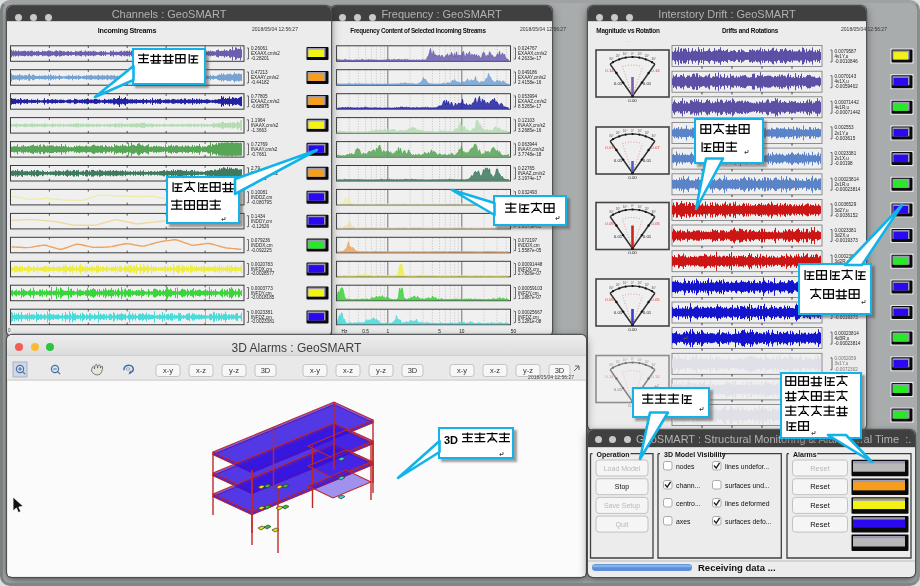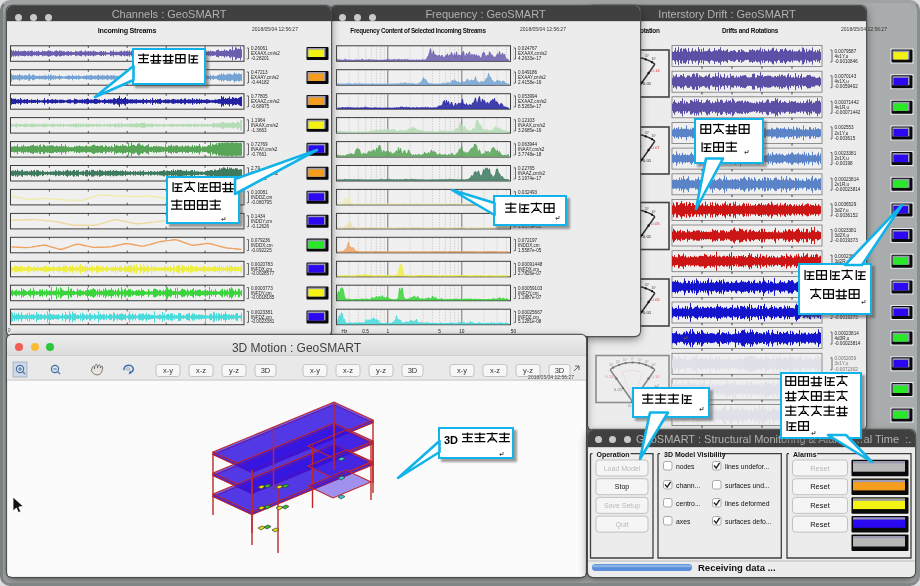--- a/index.html
+++ b/index.html
@@ -222,21 +222,21 @@
         <text x="244" y="317.3" font-size="4.6" fill="#222" text-anchor="start" font-weight="normal" font-family="Liberation Sans">-0.0023381</text>
         <g>
           <rect x="298.5" y="303.4" width="24" height="15" fill="#e8e8ef"></rect>
           <rect x="299.5" y="304.4" width="22" height="13" rx="1" fill="#0a0a0a"></rect>
           <rect x="300.5" y="305.4" width="18" height="9" fill="#9a9ab2"></rect>
           <rect x="301.5" y="307.1" width="15.5" height="7.4" fill="#2a08f0"></rect>
         </g>
         <text x="1" y="326" font-size="4.5" fill="#444" text-anchor="start" font-weight="normal" font-family="Liberation Sans">0</text>
       </svg>
 </div>
-<div class="win" style="left:328px;top:3px;width:309px;height:330px;z-index:9;">
+<div class="win" style="left:328px;top:3px;width:221px;height:330px;z-index:9;">
 <div class="tb">
         <div class="circ" style="left:8px"></div>
         <div class="circ" style="left:23px"></div>
         <div class="circ" style="left:38px"></div>
         <div class="wtitle">Frequency : GeoSMART</div>
       </div>
 <svg width="257" height="330" viewBox="0 0 257 330">
         <text x="87" y="27" font-size="6.3" fill="#111" text-anchor="middle" font-weight="bold" font-family="Liberation Sans" letter-spacing="-0.3">Frequency Content of Selected Incoming Streams</text>
         <text x="212" y="25" font-size="5" fill="#333" text-anchor="middle" font-weight="normal" font-family="Liberation Sans">2018/05/04 12:56:27</text>
         <text x="130" y="18" font-size="3.5" fill="#999" text-anchor="middle" font-weight="normal" font-family="Liberation Sans">. . .</text>
@@ -1023,21 +1023,21 @@
           <line x1="44.5" y1="395.5" x2="44.5" y2="381.5" stroke="#cc6666" stroke-width="1.5"></line>
           <circle cx="44.5" cy="395.5" r="1.6" fill="#222"></circle>
         </g>
       </svg>
 </div>
 <div class="win" style="left:4px;top:332px;width:579px;height:242px;z-index:20;">
 <div class="tb" style="height:20px;background:linear-gradient(#ededed,#dcdcdc);">
         <div class="circ" style="left:8px;top:8px;width:8px;height:8px;background:#f25d54;"></div>
         <div class="circ" style="left:24px;top:8px;width:8px;height:8px;background:#f8bd34;"></div>
         <div class="circ" style="left:39px;top:8px;width:8px;height:8px;background:#2cc63e;"></div>
-        <div class="wtitle" style="color:#3e3e3e;font-size:12px;top:6px;">3D Motion : GeoSMART</div>
+        <div class="wtitle" style="color:#3e3e3e;font-size:12px;top:6px;">3D Alarms : GeoSMART</div>
       </div>
 <svg width="579" height="242" viewBox="0 0 579 242">
         <rect x="0" y="21" width="579" height="24" fill="#e9e9e9"></rect>
         <line x1="0" y1="45" x2="579" y2="45" stroke="#cccccc" stroke-width="1"></line>
         <rect x="6" y="27" width="14" height="15" fill="#cfd8e8" stroke="#9ab" stroke-width="0.8"></rect>
         <g stroke="#4a6f9f" fill="none" stroke-width="1.2">
           <circle cx="13" cy="34" r="3.6" fill="#d8e4f2"></circle>
           <line x1="15.6" y1="36.6" x2="18.2" y2="39.2"></line>
           <path d="M11 34h4M13 32v4" stroke-width="1"></path>
         </g>

